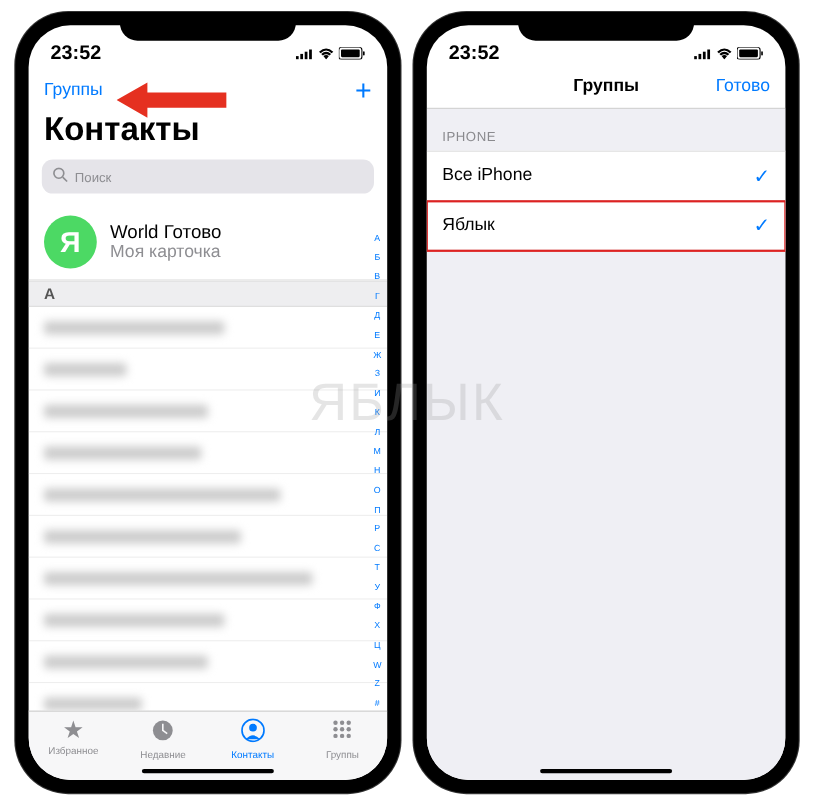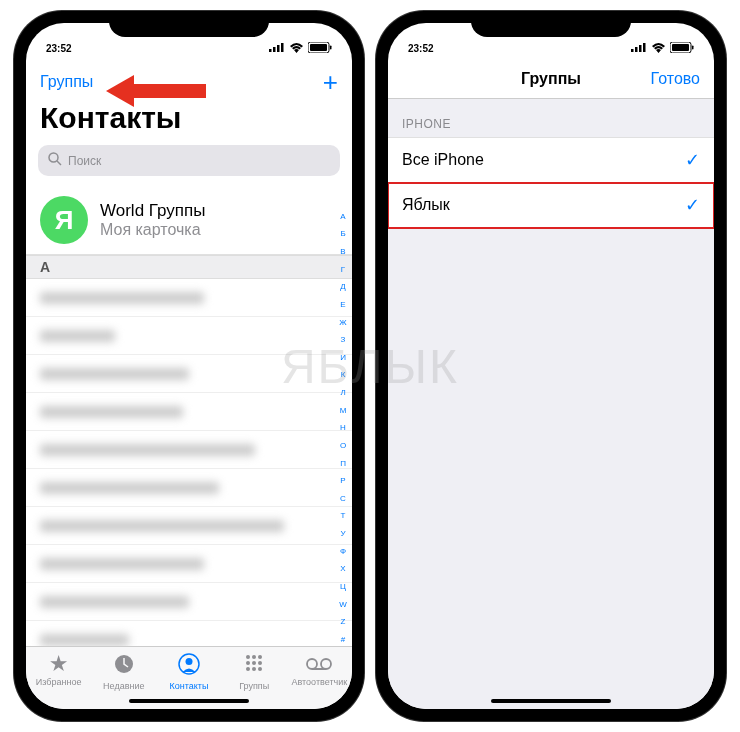--- a/index.html
+++ b/index.html
@@ -55,21 +55,21 @@
       background: #000;
       border-radius: 0 0 16px 16px;
       z-index: 10;
     }
     .status-bar {
       height: 40px;
       display: flex;
       justify-content: space-between;
       align-items: center;
       padding: 10px 20px 0;
-      font-size: 10px;
+      font-size: 18px;
       font-weight: 600;
     }
     .status-right {
       display: flex;
       align-items: center;
       gap: 4px;
     }
     .nav-bar {
       display: flex;
       justify-content: space-between;
@@ -284,21 +284,21 @@
             <circle cx="5.5" cy="5.5" r="4.5" fill="none" stroke="#8e8e92" stroke-width="1.5"></circle>
             <line x1="9" y1="9" x2="13" y2="13" stroke="#8e8e92" stroke-width="1.5"></line>
           </svg>
       </span>
       <span>Поиск</span>
     </div>
 
     <div class="mycard">
       <div class="avatar">Я</div>
       <div>
-        <div class="mycard-name">World Группы</div>
+        <div class="mycard-name">World Готово</div>
         <div class="mycard-sub">Моя карточка</div>
       </div>
     </div>
 
     <div class="contacts-list">
       <div class="section-header">A</div>
       <div class="contact-row">
           <div class="blurred" style="width:55%"></div>
         </div>
       <div class="contact-row">
@@ -392,30 +392,20 @@
               <circle cx="5" cy="10" r="2" fill="#8e8e92"></circle>
               <circle cx="11" cy="10" r="2" fill="#8e8e92"></circle>
               <circle cx="17" cy="10" r="2" fill="#8e8e92"></circle>
               <circle cx="5" cy="16" r="2" fill="#8e8e92"></circle>
               <circle cx="11" cy="16" r="2" fill="#8e8e92"></circle>
               <circle cx="17" cy="16" r="2" fill="#8e8e92"></circle>
             </svg>
         </span>
         <span>Группы</span>
       </div>
-      <div class="tab">
-        <span class="tab-icon">
-          <svg width="26" height="14" viewBox="0 0 26 14">
-              <circle cx="6" cy="7" r="5" fill="none" stroke="#8e8e92" stroke-width="1.8"></circle>
-              <circle cx="20" cy="7" r="5" fill="none" stroke="#8e8e92" stroke-width="1.8"></circle>
-              <line x1="6" y1="12" x2="20" y2="12" stroke="#8e8e92" stroke-width="1.8"></line>
-            </svg>
-        </span>
-        <span>Автоответчик</span>
-      </div>
     </div>
     <div class="home-indicator"></div>
   </div>
 </div>
 
 <div class="phone">
   <div class="notch"></div>
   <div class="screen">
     <div class="status-bar">
       <span>23:52</span>

